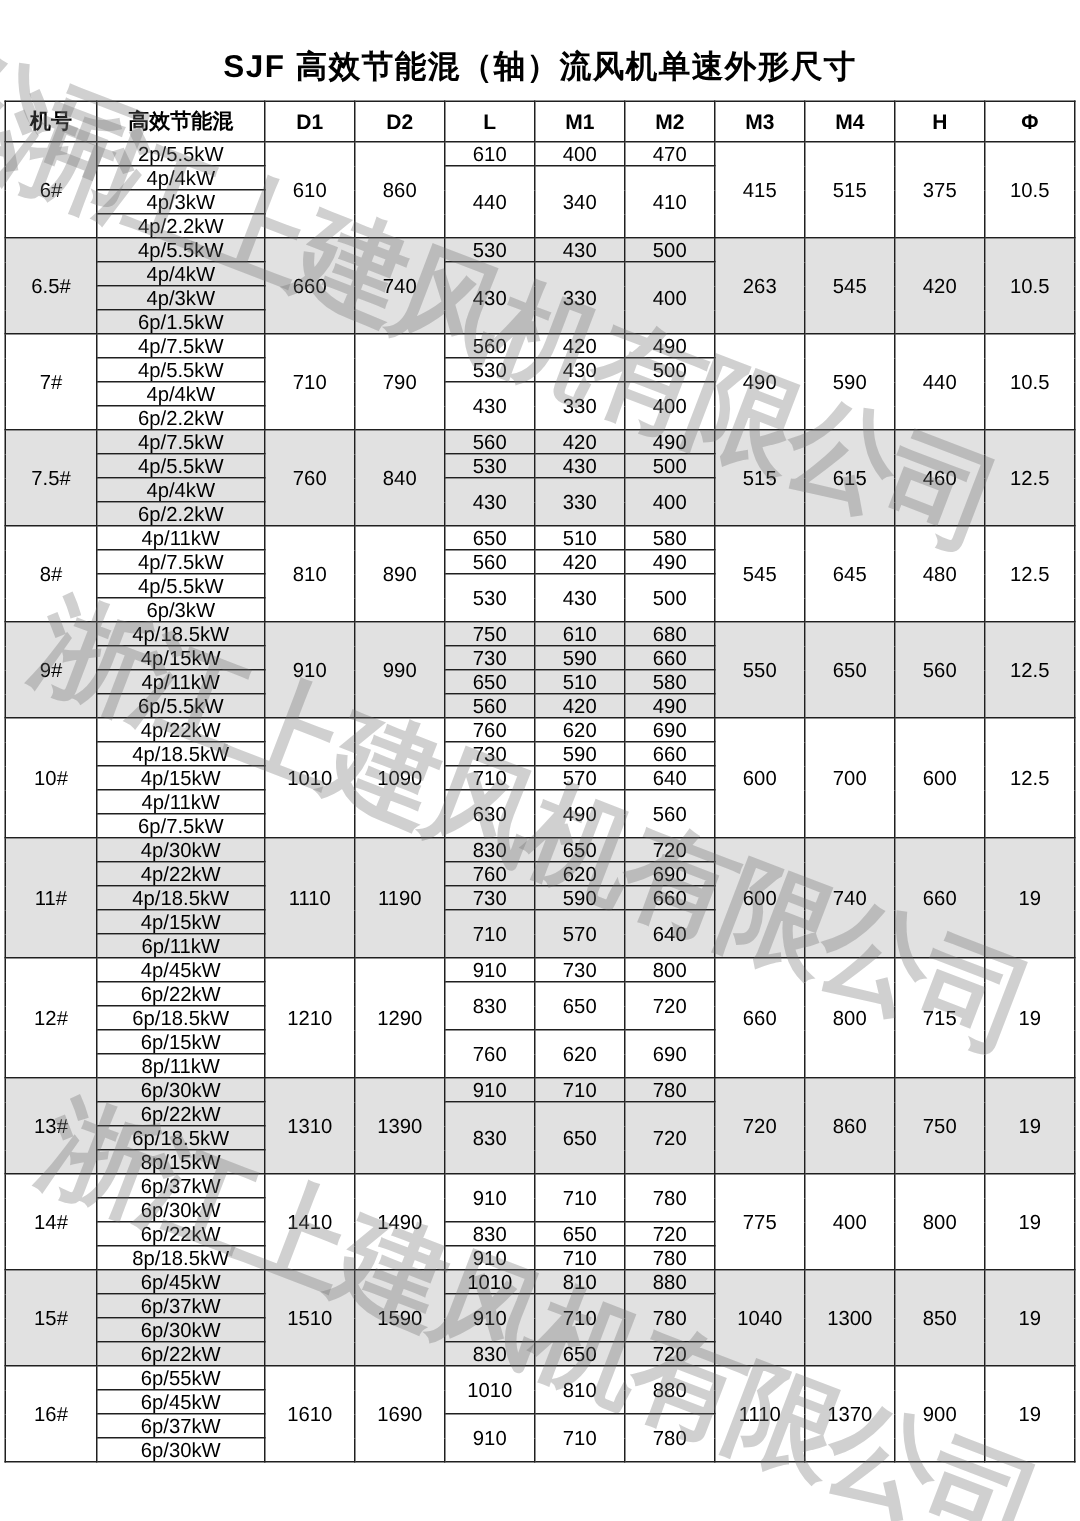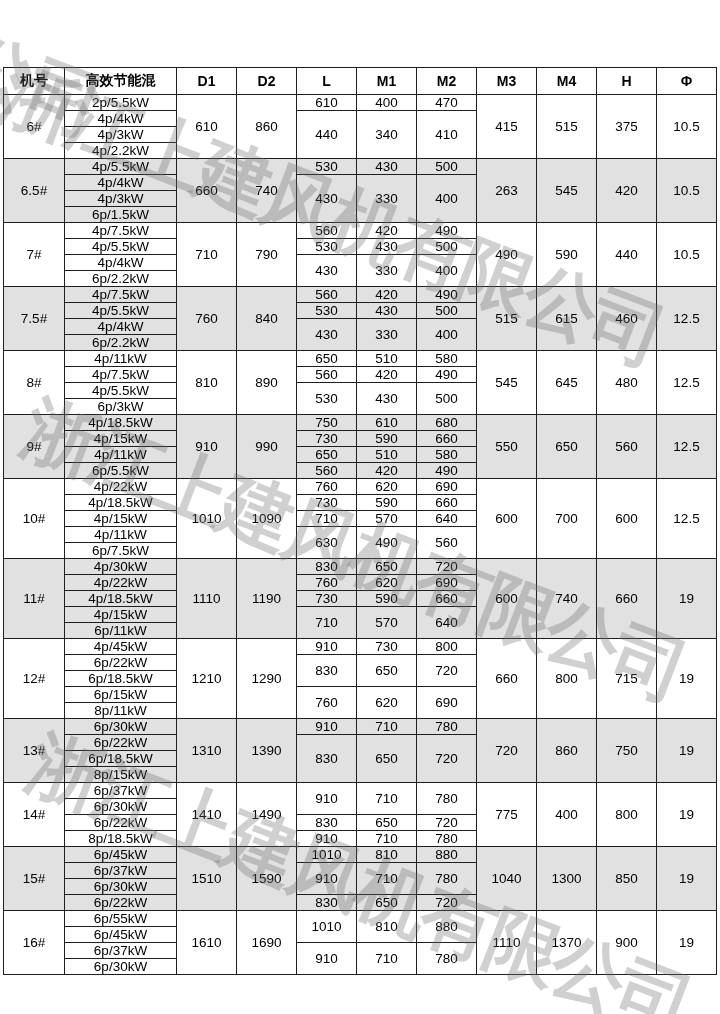--- a/index.html
+++ b/index.html
@@ -29,20 +29,21 @@
   }
   .wm0 { left:-545px; top:-175px; }
   .wm1 { left:18px;  top:55px;  }
   .wm2 { left:40px;  top:390px; }
   .wm3 { left:45px;  top:725px; }
 </style>
 </head>
 <body>
 
 <div class="page">
+  <h1 class="title">SJF 高效节能混（轴）流风机单速外形尺寸</h1>
 
   <table class="spec">
     <colgroup>
       <col style="width:61px">
       <col style="width:112px">
       <col style="width:60px">
         <col style="width:60px">
         <col style="width:60px">
       <col style="width:60px">
         <col style="width:60px">

